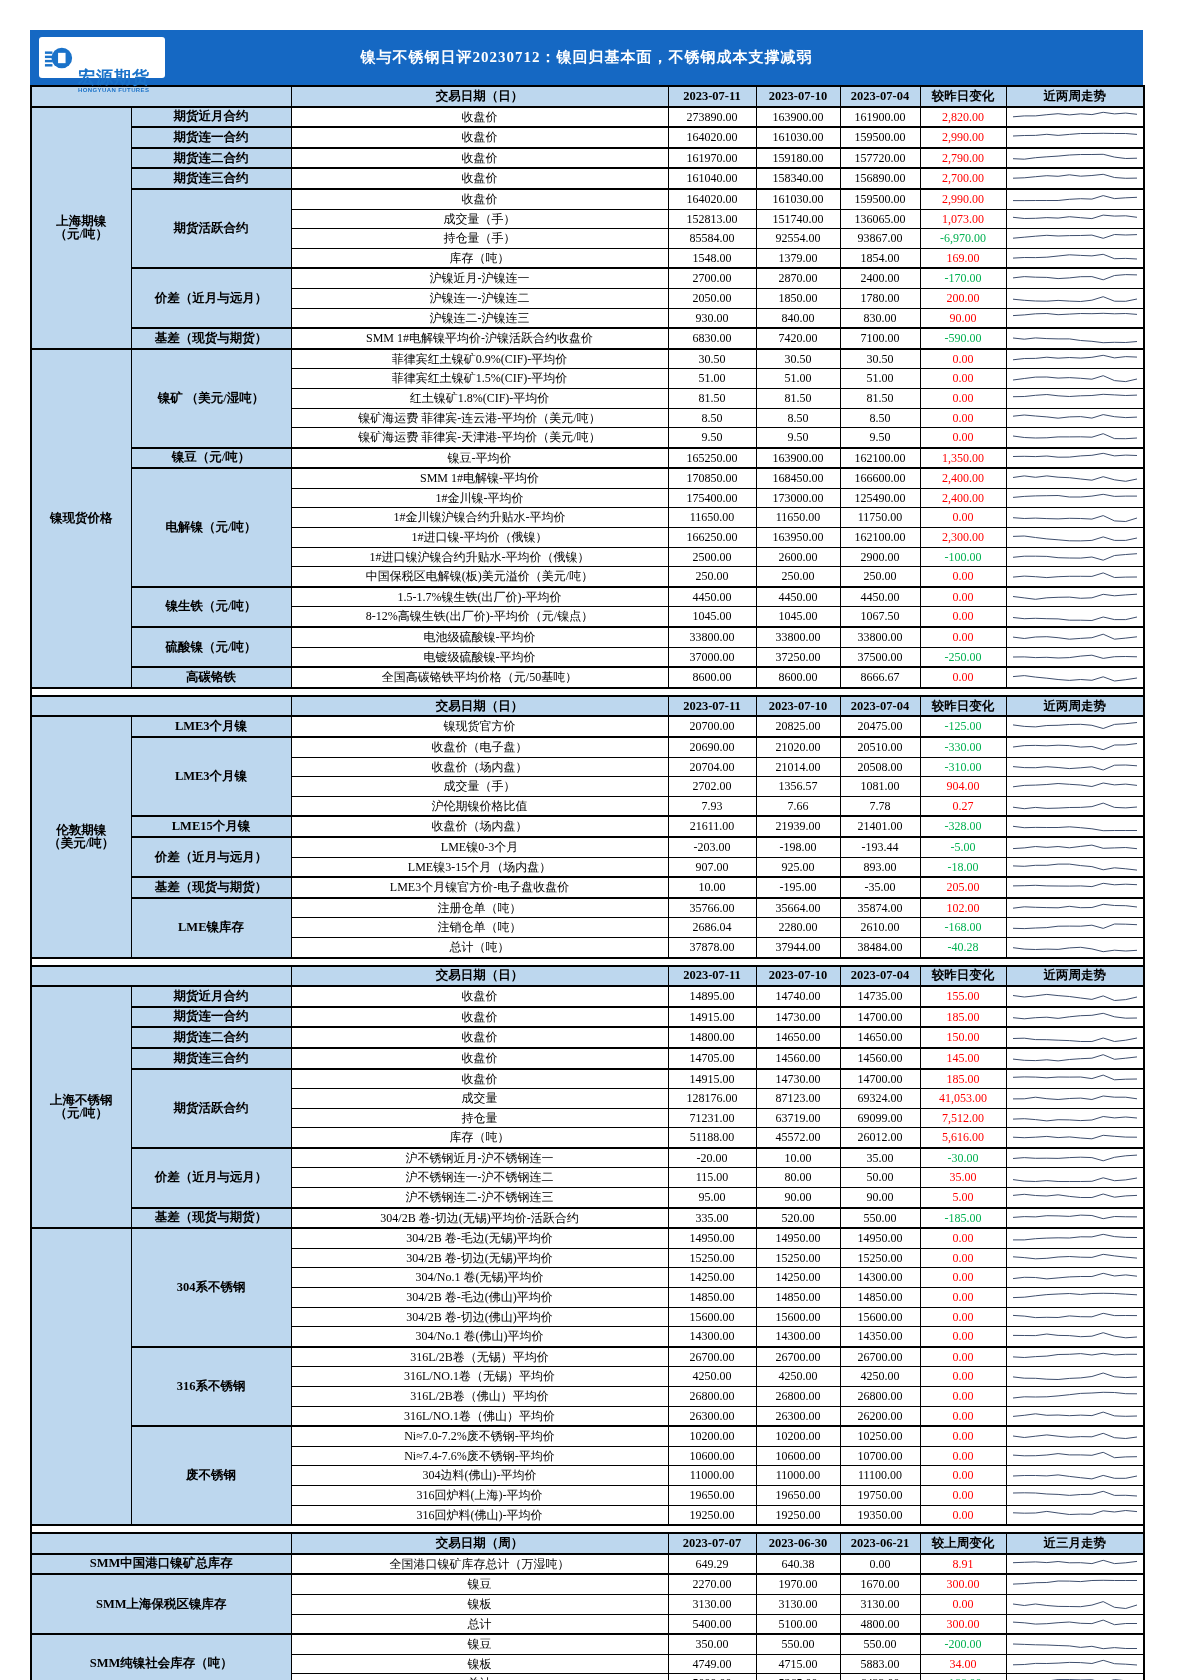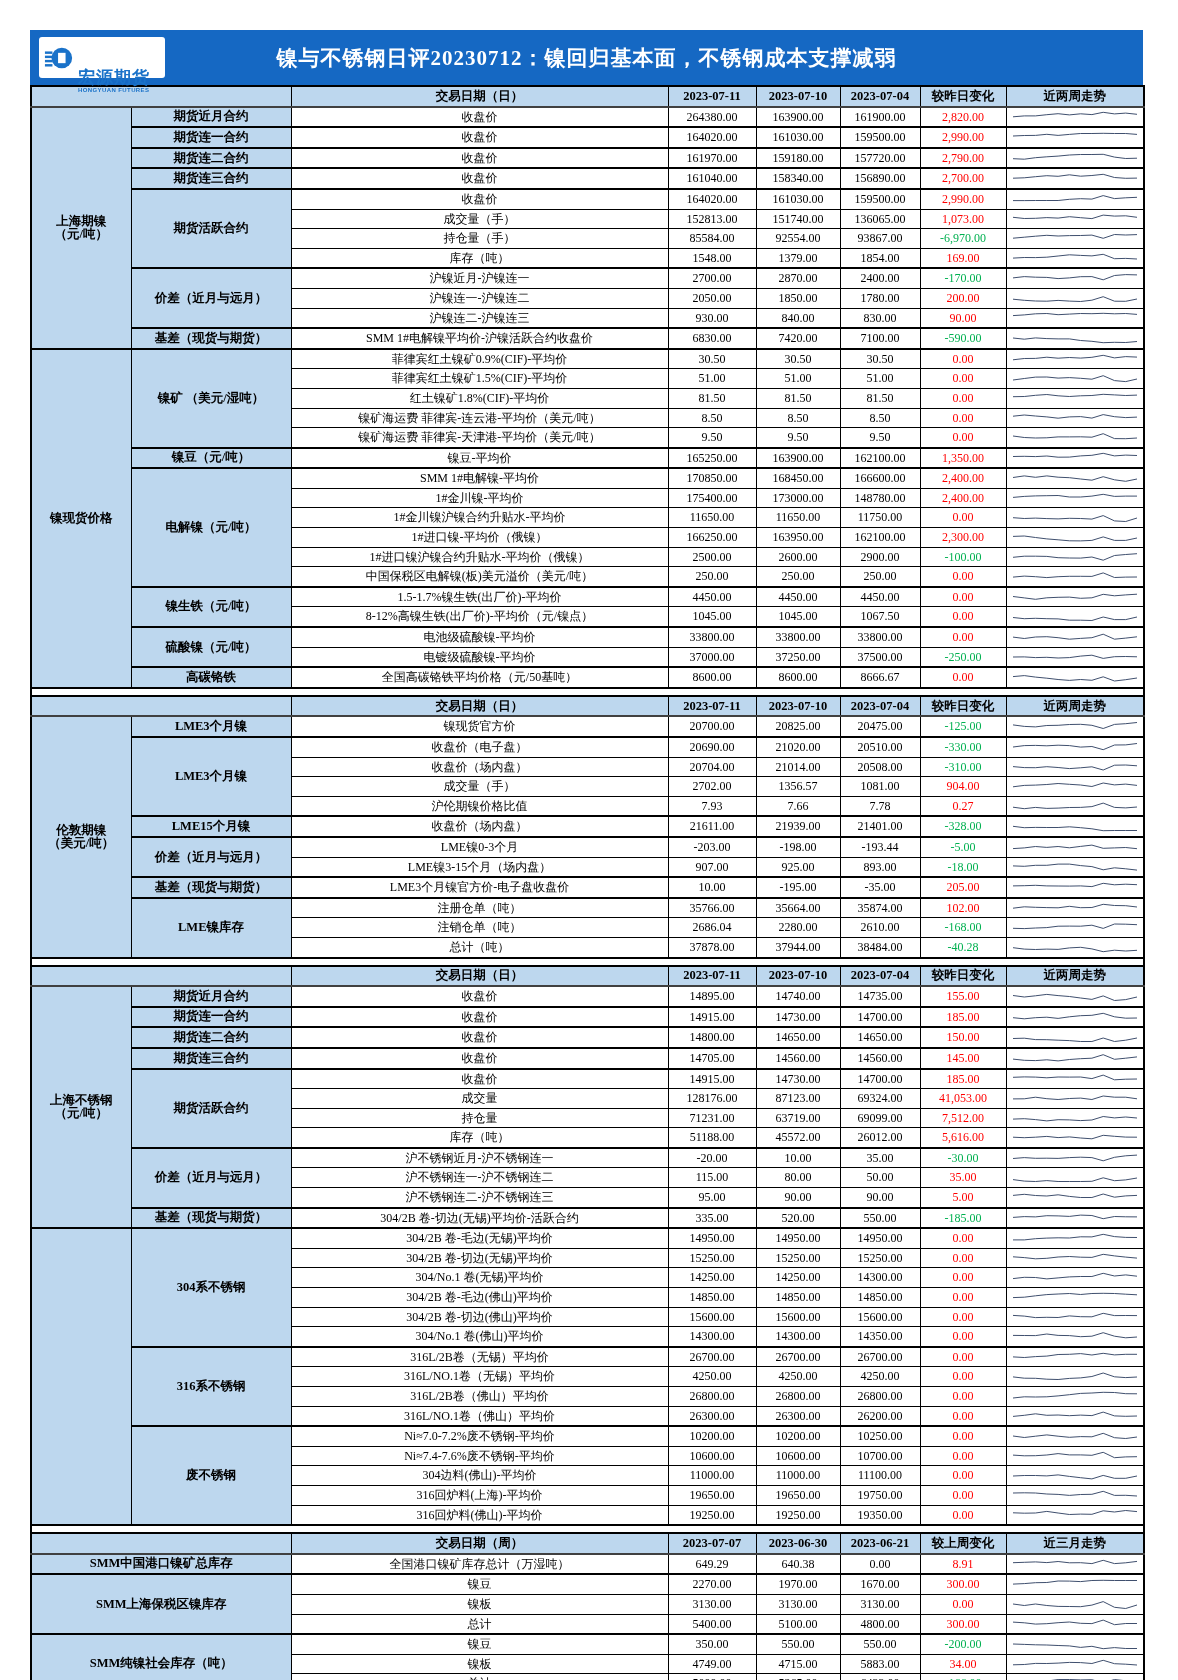--- a/index.html
+++ b/index.html
@@ -6,33 +6,33 @@
   body{width:1178px;height:1680px;overflow:hidden;position:relative;
        font-family:"Liberation Serif","DejaVu Serif","DejaVu Sans",serif;}
   .report{position:absolute;left:30px;top:30px;width:1113px;}
   .titlebar{height:55px;background:#1568c3;position:relative;display:flex;align-items:center;justify-content:center;}
   .logo{position:absolute;left:9px;top:7px;width:126px;height:41px;background:#ffffff;border-radius:3px;
         display:flex;align-items:center;padding:2px 5px;box-sizing:border-box;gap:4px;}
   .logo-cn{color:#1a72c9;font-weight:bold;font-size:17px;letter-spacing:1px;line-height:1;
            font-family:"Liberation Sans","DejaVu Sans",sans-serif;margin-top:48px;}
   .logo-en{color:#1a72c9;font-weight:bold;font-size:6px;letter-spacing:0.4px;line-height:1.4;
            font-family:"Liberation Sans","DejaVu Sans",sans-serif;}
-  .title{color:#ffffff;font-weight:bold;font-size:21px;letter-spacing:1px;}
+  .title{color:#ffffff;font-weight:bold;font-size:15px;letter-spacing:1px;}
   table{border-collapse:collapse;table-layout:fixed;width:1113px;border:2px solid #000;}
   col.c-g1{width:100px}col.c-g2{width:160px}col.c-lbl{width:377px}
   col.c-d{width:88px}col.c-d2{width:84px}col.c-d3{width:80px}col.c-chg{width:86px}col.c-spk{width:138px}
   td{border:1px solid #000;height:18.6px;padding:0 2px;text-align:center;vertical-align:middle;
      font-size:12px;line-height:1.05;overflow:hidden;white-space:nowrap;color:#000;}
   td.g1,td.g2,td.hb{background:#BDD7EE;font-weight:bold;font-size:12.5px;}
   td.g1{white-space:pre-line;margin-left:11px;}
   td.lbl{background:#fff;}
   td.num{background:#fff;font-size:12px;}
   td.pos{color:#FF0000;margin-left:36px;}
   td.neg{color:#00B050;}
-  tr.hrow td{border-top:2px solid #000;border-bottom:2px solid #404040;}
+  tr.hrow td{border-top:2px solid #000;border-bottom:2px solid #000000;}
   tr.sep td{border-top:2px solid #000;}
   tr.gap td{border-left:0;border-right:0;border-top:2px solid #000;border-bottom:0;height:6px;background:#fff;}
   td.spk{background:#fff;padding:0;}
   td.spk svg{display:block;margin:0 auto;}
 </style>
 </head>
 <body>
 
 <div class="report">
   <div class="titlebar">
@@ -71,21 +71,21 @@
           <td class="hb">2023-07-10</td>
           <td class="hb">2023-07-04</td>
           <td class="hb">较昨日变化</td>
           <td class="hb">近两周走势</td>
         </tr>
         <tr>
           <td class="g1" rowspan="12">上海期镍
 （元/吨）</td>
           <td class="g2" rowspan="1">期货近月合约</td>
           <td class="lbl">收盘价</td>
-          <td class="num">264380.00</td>
+          <td class="num">273890.00</td>
           <td class="num">163900.00</td>
           <td class="num">161900.00</td>
           <td class="num pos">2,820.00</td>
           <td class="spk">
             <svg width="130" height="15">
               <polyline points="3.0,7.8 14.3,6.9 25.5,6.9 36.8,5.7 48.1,4.7 59.4,5.9 70.6,4.8 81.9,5.6 93.2,3.3 104.5,4.9 115.7,4.1 127.0,5.3" fill="none" stroke="#3f4f6e" stroke-width="1"></polyline>
             </svg>
           </td>
         </tr>
         <tr class="sep">
@@ -312,21 +312,21 @@
           <td class="spk">
             <svg width="130" height="15">
               <polyline points="3.0,6.5 14.3,4.9 25.5,6.3 36.8,4.9 48.1,6.2 59.4,6.7 70.6,8.0 81.9,9.2 93.2,5.7 104.5,8.8 115.7,10.3 127.0,8.0" fill="none" stroke="#3f4f6e" stroke-width="1"></polyline>
             </svg>
           </td>
         </tr>
         <tr>
           <td class="lbl">1#金川镍-平均价</td>
           <td class="num">175400.00</td>
           <td class="num">173000.00</td>
-          <td class="num">148780.00</td>
+          <td class="num">125490.00</td>
           <td class="num pos">2,400.00</td>
           <td class="spk">
             <svg width="130" height="15">
               <polyline points="3.0,6.4 14.3,5.4 25.5,4.9 36.8,4.7 48.1,4.5 59.4,6.0 70.6,6.0 81.9,5.1 93.2,3.3 104.5,5.4 115.7,5.1 127.0,5.1" fill="none" stroke="#3f4f6e" stroke-width="1"></polyline>
             </svg>
           </td>
         </tr>
         <tr>
           <td class="lbl">1#金川镍沪镍合约升贴水-平均价</td>
           <td class="num">11650.00</td>

